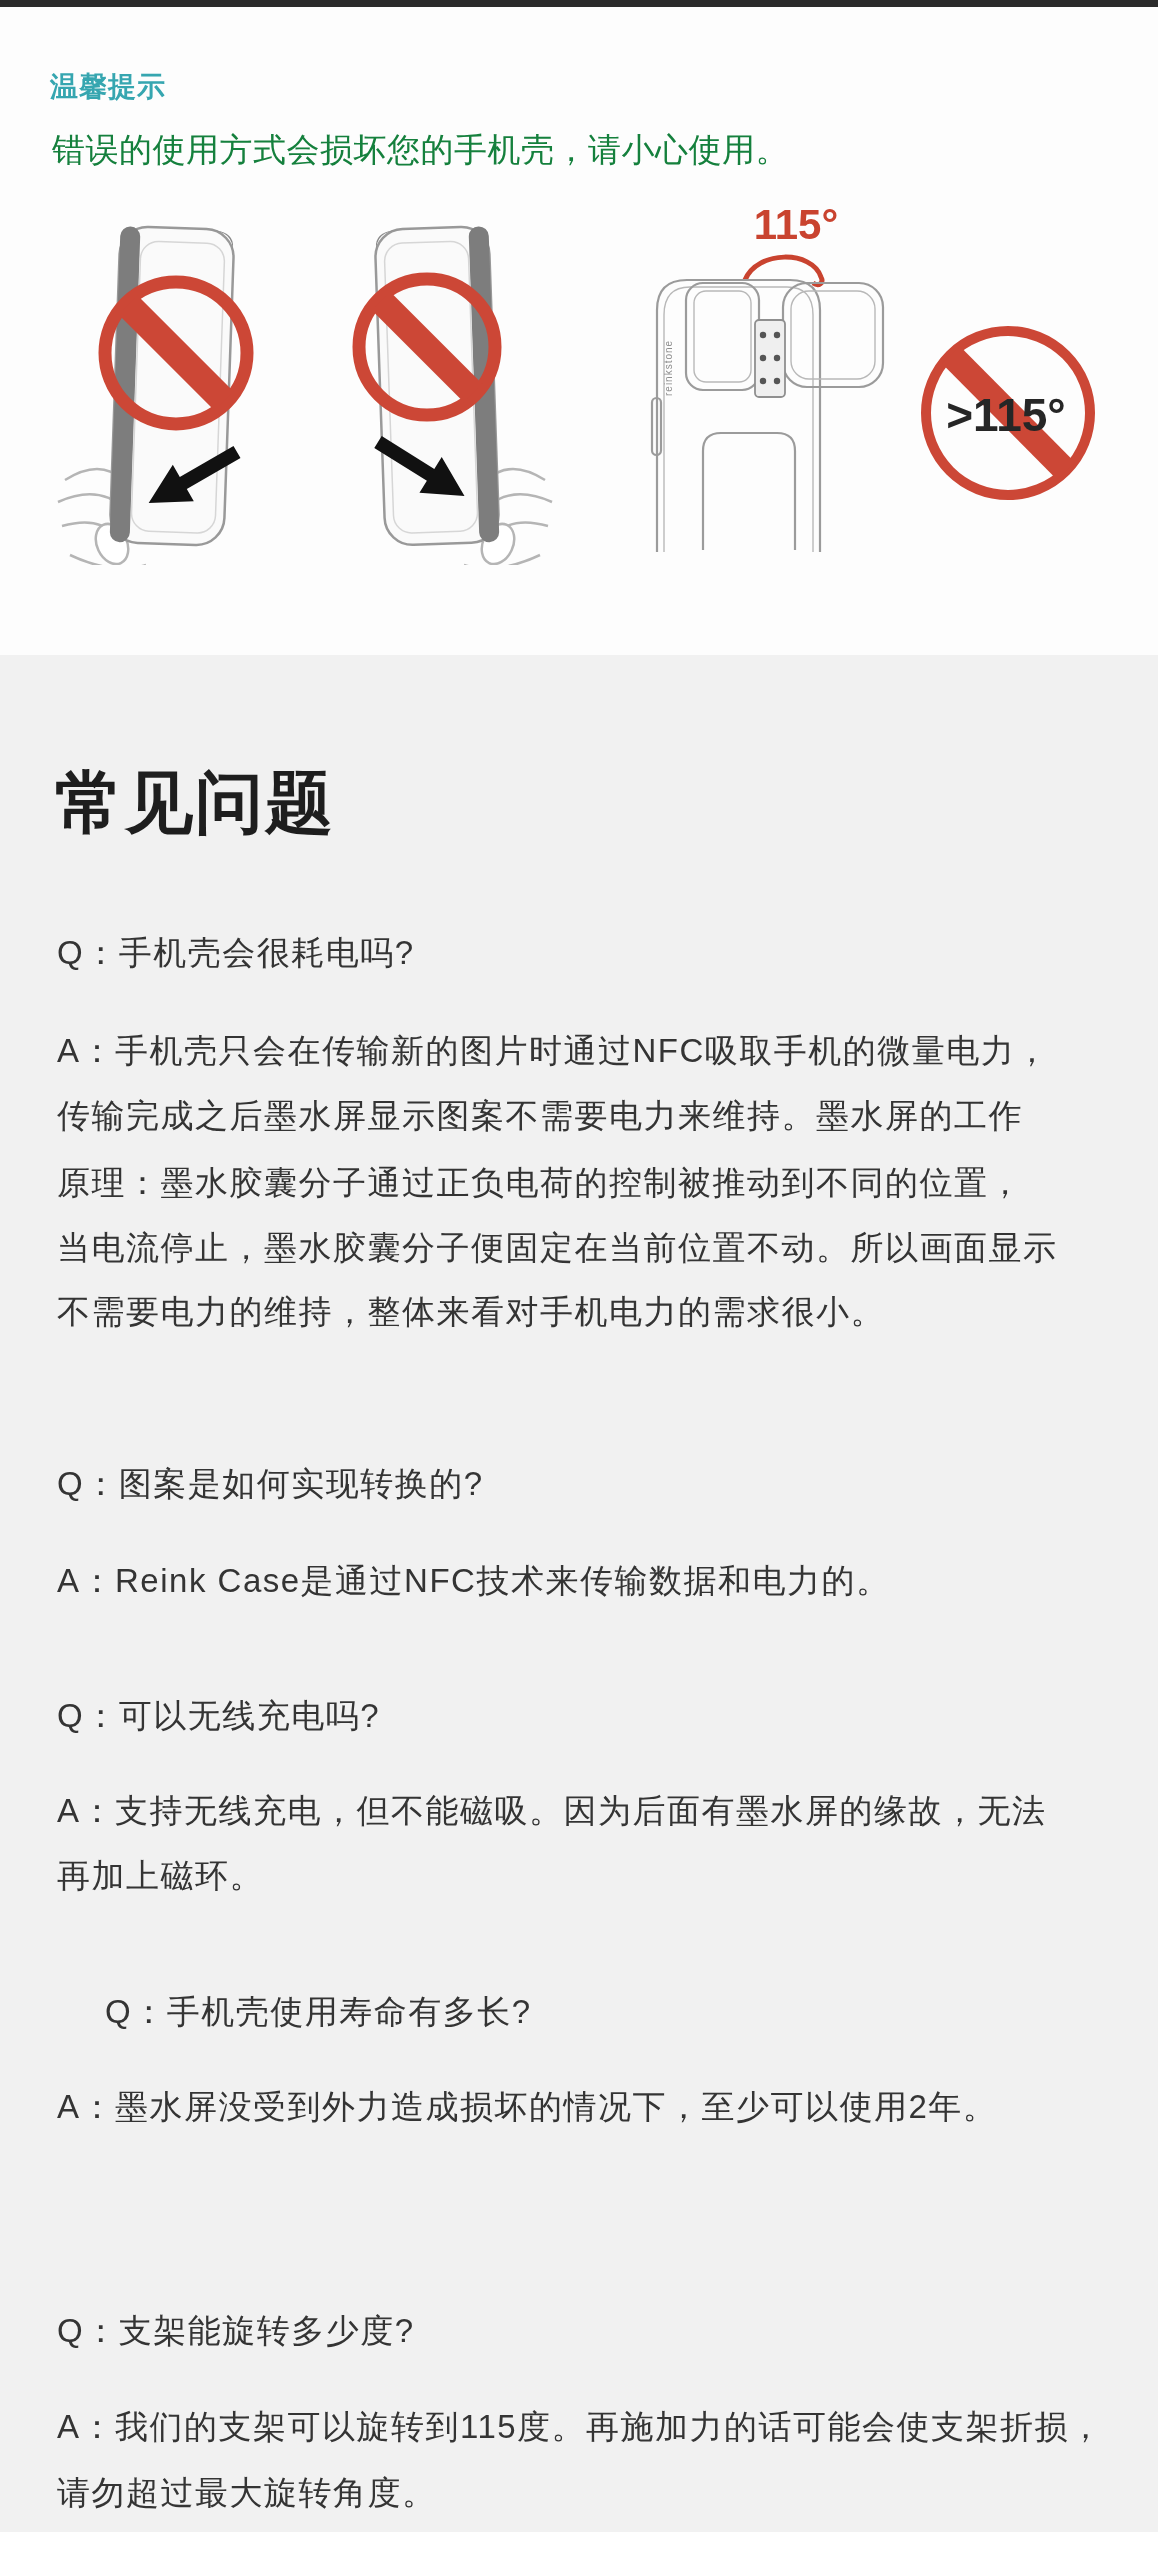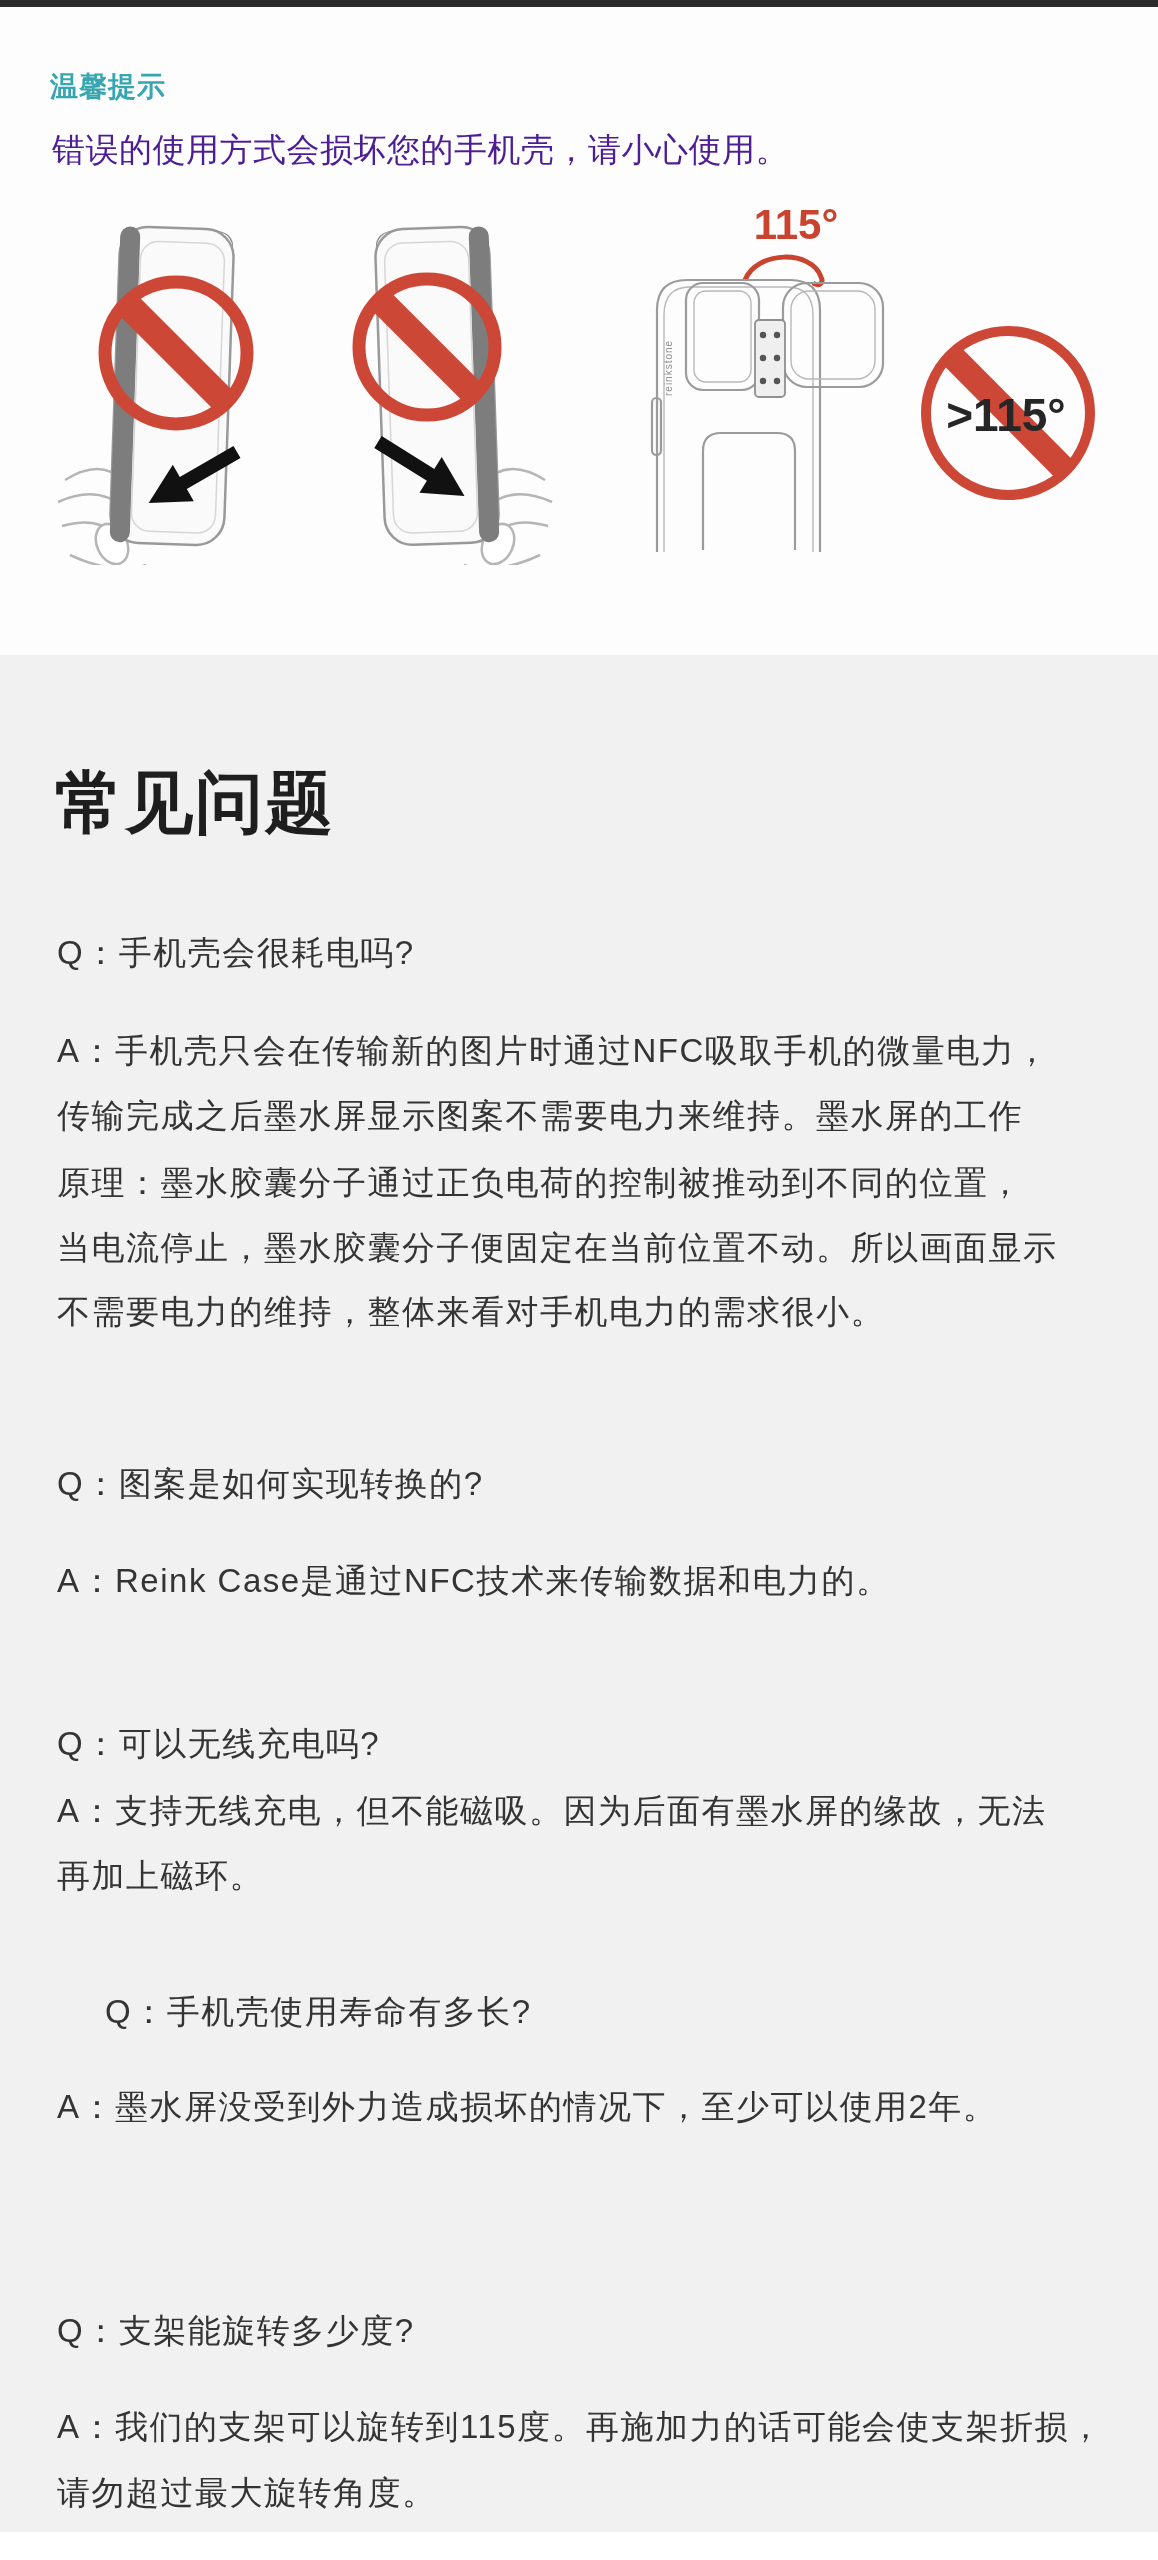--- a/index.html
+++ b/index.html
@@ -1,21 +1,21 @@
 <!DOCTYPE html>
 <html><head>
 <meta charset="utf-8">
 <style>
   html,body{margin:0;padding:0;}
   body{font-family:"Liberation Sans","DejaVu Sans",sans-serif;background:#ffffff;}
   #screen{position:relative;width:1158px;height:2532px;background:#fdfdfd;overflow:hidden;}
   .abs{position:absolute;}
   .txt{position:absolute;white-space:nowrap;color:#343434;letter-spacing:1.5px;font-size:33px;line-height:1.2;}
   .tip-title{left:50px;top:70px;font-size:28px;font-weight:bold;color:#36a6b0;letter-spacing:1px;}
-  .tip-sub{left:52px;top:130px;font-size:33px;color:#4c1d95;letter-spacing:0.5px;}
+  .tip-sub{left:52px;top:130px;font-size:33px;color:#15803d;letter-spacing:0.5px;}
   .faq-bg{left:0;top:655px;width:1158px;height:1905px;background:#f1f1f1;}
   .faq-heading{left:55px;top:762px;font-size:68px;font-weight:bold;color:#1e1e1e;letter-spacing:2px;}
   .topbar{left:0;top:0;width:1158px;height:7px;background:#2b2b2b;}
   svg{display:block;}
 </style>
 </head>
 <body>
 
 <div id="screen">
 
@@ -109,21 +109,21 @@
   <div class="txt" style="left:57px;top:933px;">Q：手机壳会很耗电吗?</div>
   <div class="txt" style="left:57px;top:1031px;">A：手机壳只会在传输新的图片时通过NFC吸取手机的微量电力，</div>
   <div class="txt" style="left:57px;top:1096px;">传输完成之后墨水屏显示图案不需要电力来维持。墨水屏的工作</div>
   <div class="txt" style="left:57px;top:1163px;">原理：墨水胶囊分子通过正负电荷的控制被推动到不同的位置，</div>
   <div class="txt" style="left:57px;top:1228px;">当电流停止，墨水胶囊分子便固定在当前位置不动。所以画面显示</div>
   <div class="txt" style="left:57px;top:1292px;">不需要电力的维持，整体来看对手机电力的需求很小。</div>
 
   <div class="txt" style="left:57px;top:1464px;">Q：图案是如何实现转换的?</div>
   <div class="txt" style="left:57px;top:1561px;">A：Reink Case是通过NFC技术来传输数据和电力的。</div>
 
-  <div class="txt" style="left:57px;top:1696px;margin-top:28px;">Q：可以无线充电吗?</div>
+  <div class="txt" style="left:57px;top:1696px;">Q：可以无线充电吗?</div>
   <div class="txt" style="left:57px;top:1791px;">A：支持无线充电，但不能磁吸。因为后面有墨水屏的缘故，无法</div>
   <div class="txt" style="left:57px;top:1856px;">再加上磁环。</div>
 
   <div class="txt" style="left:57px;top:1992px;margin-left:48px;">Q：手机壳使用寿命有多长?</div>
   <div class="txt" style="left:57px;top:2087px;">A：墨水屏没受到外力造成损坏的情况下，至少可以使用2年。</div>
 
   <div class="txt" style="left:57px;top:2311px;">Q：支架能旋转多少度?</div>
   <div class="txt" style="left:57px;top:2407px;">A：我们的支架可以旋转到115度。再施加力的话可能会使支架折损，</div>
   <div class="txt" style="left:57px;top:2473px;">请勿超过最大旋转角度。</div>
 

